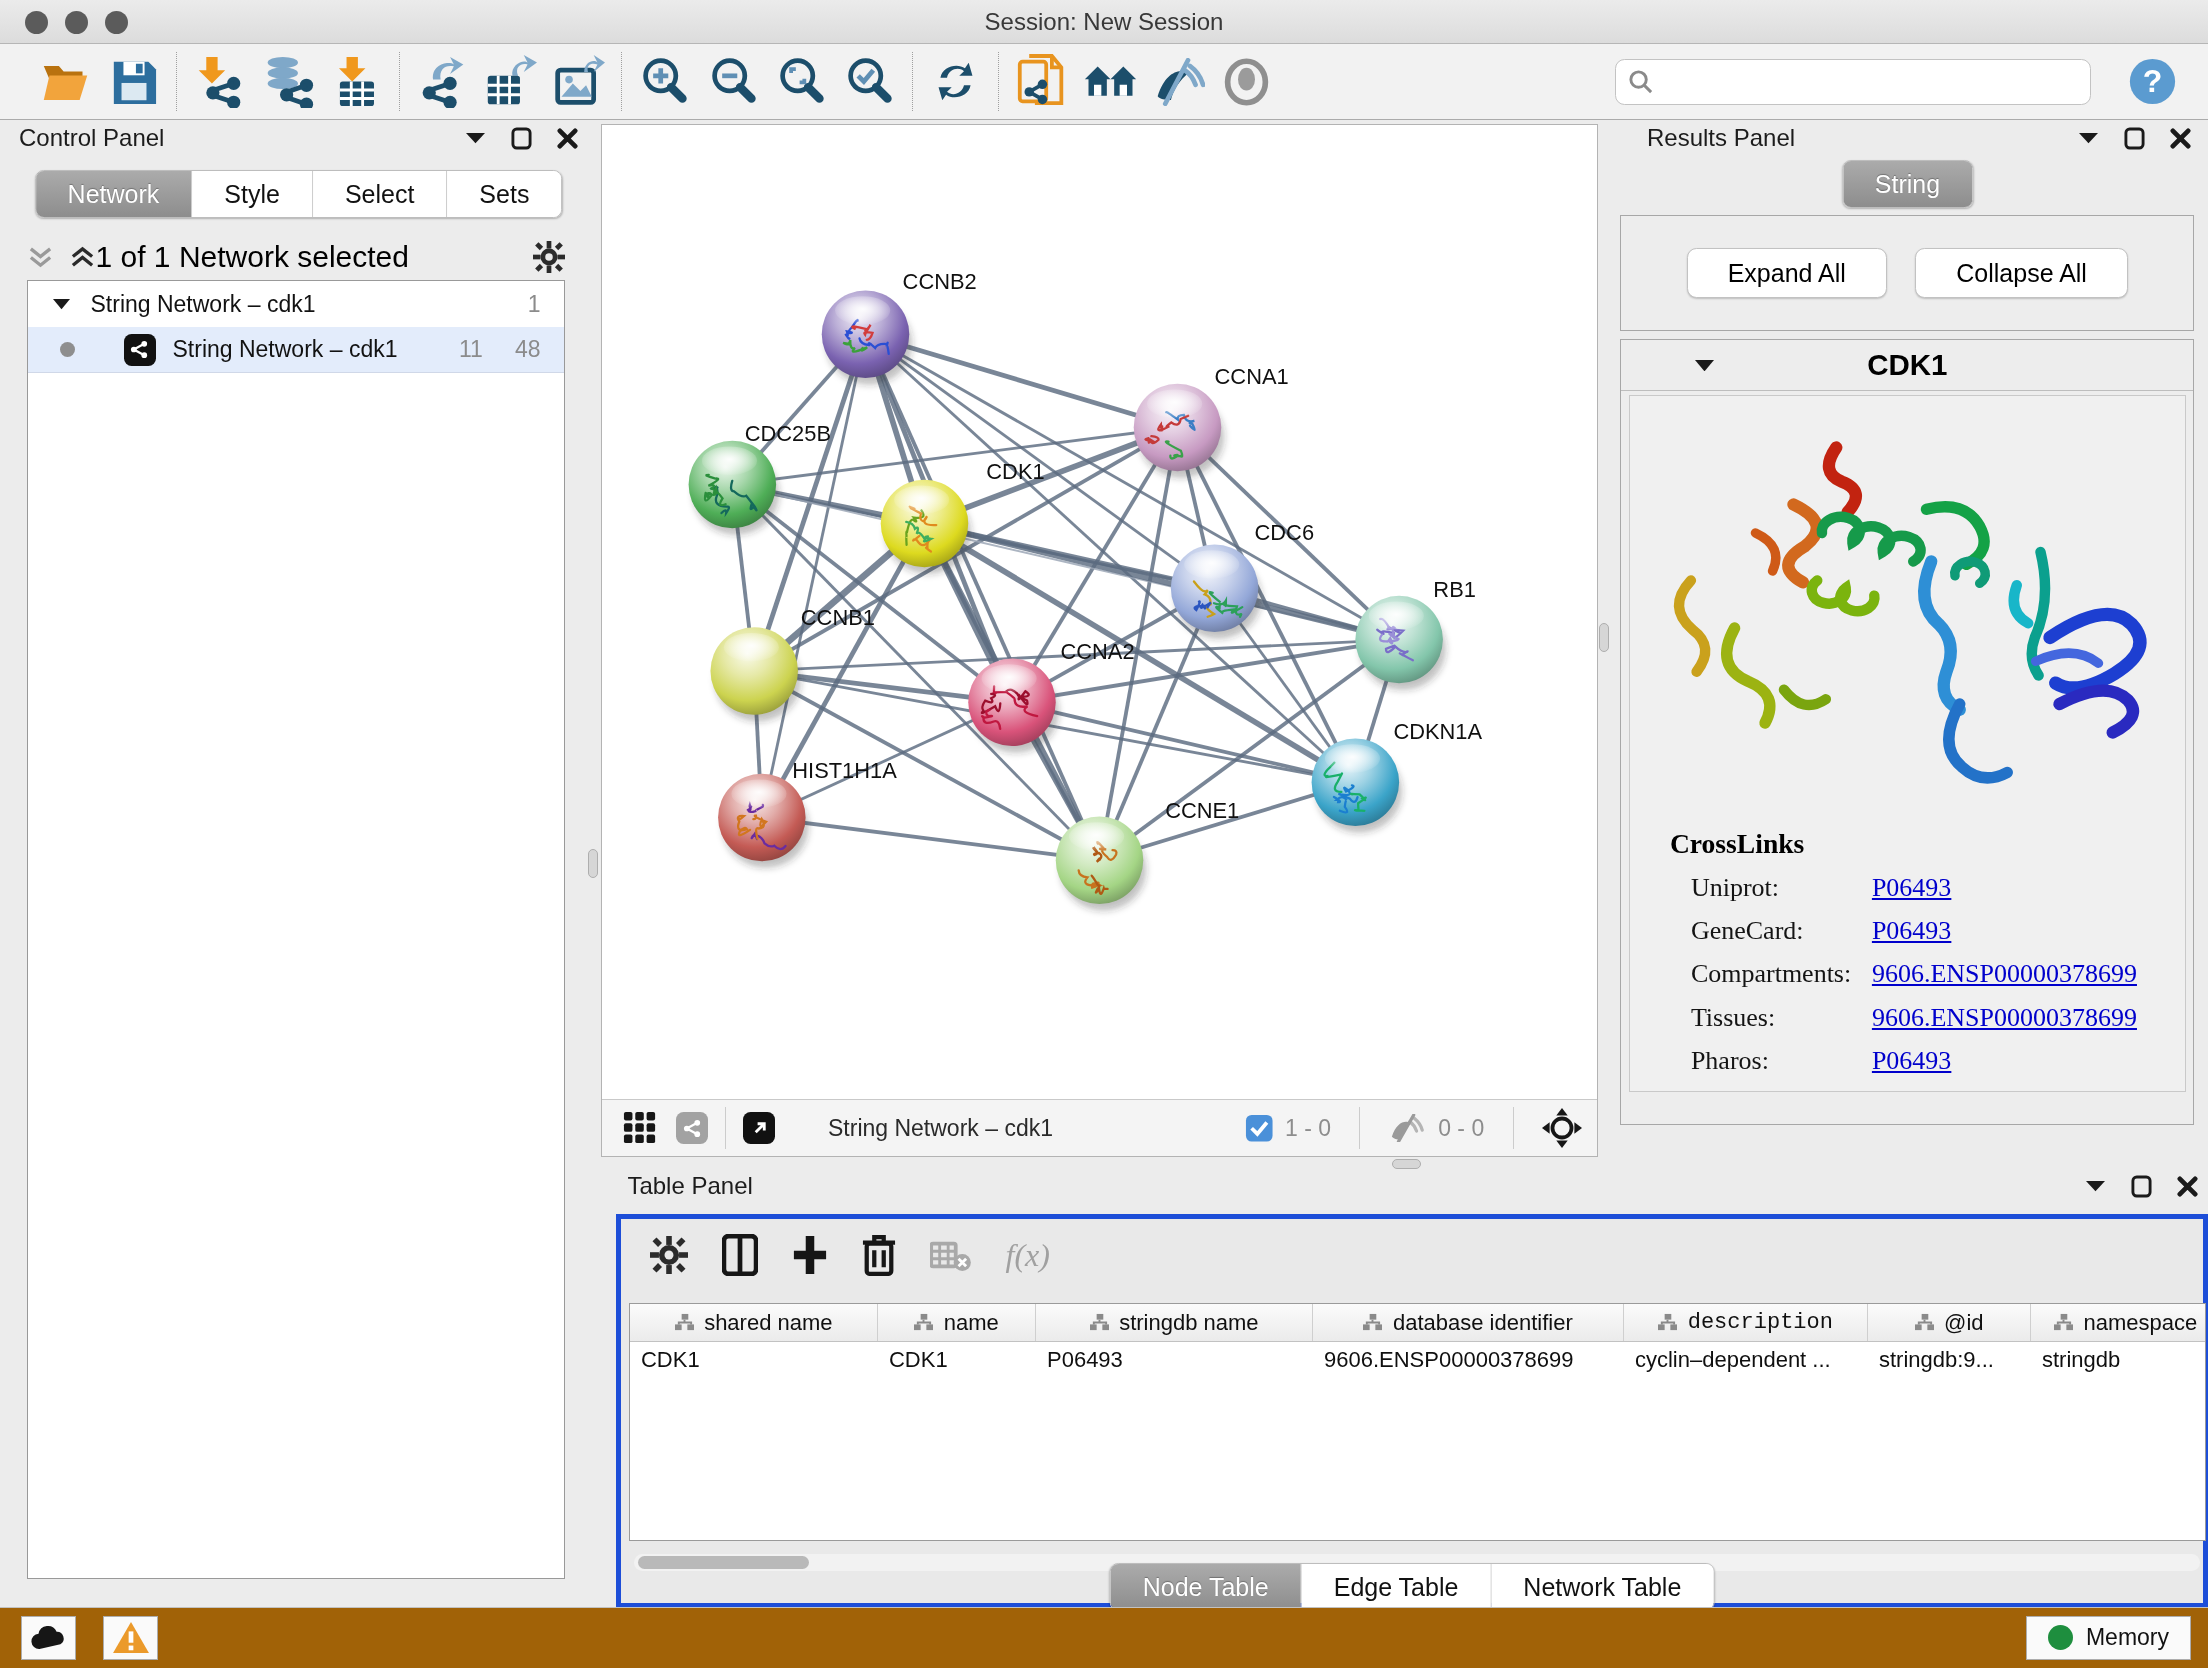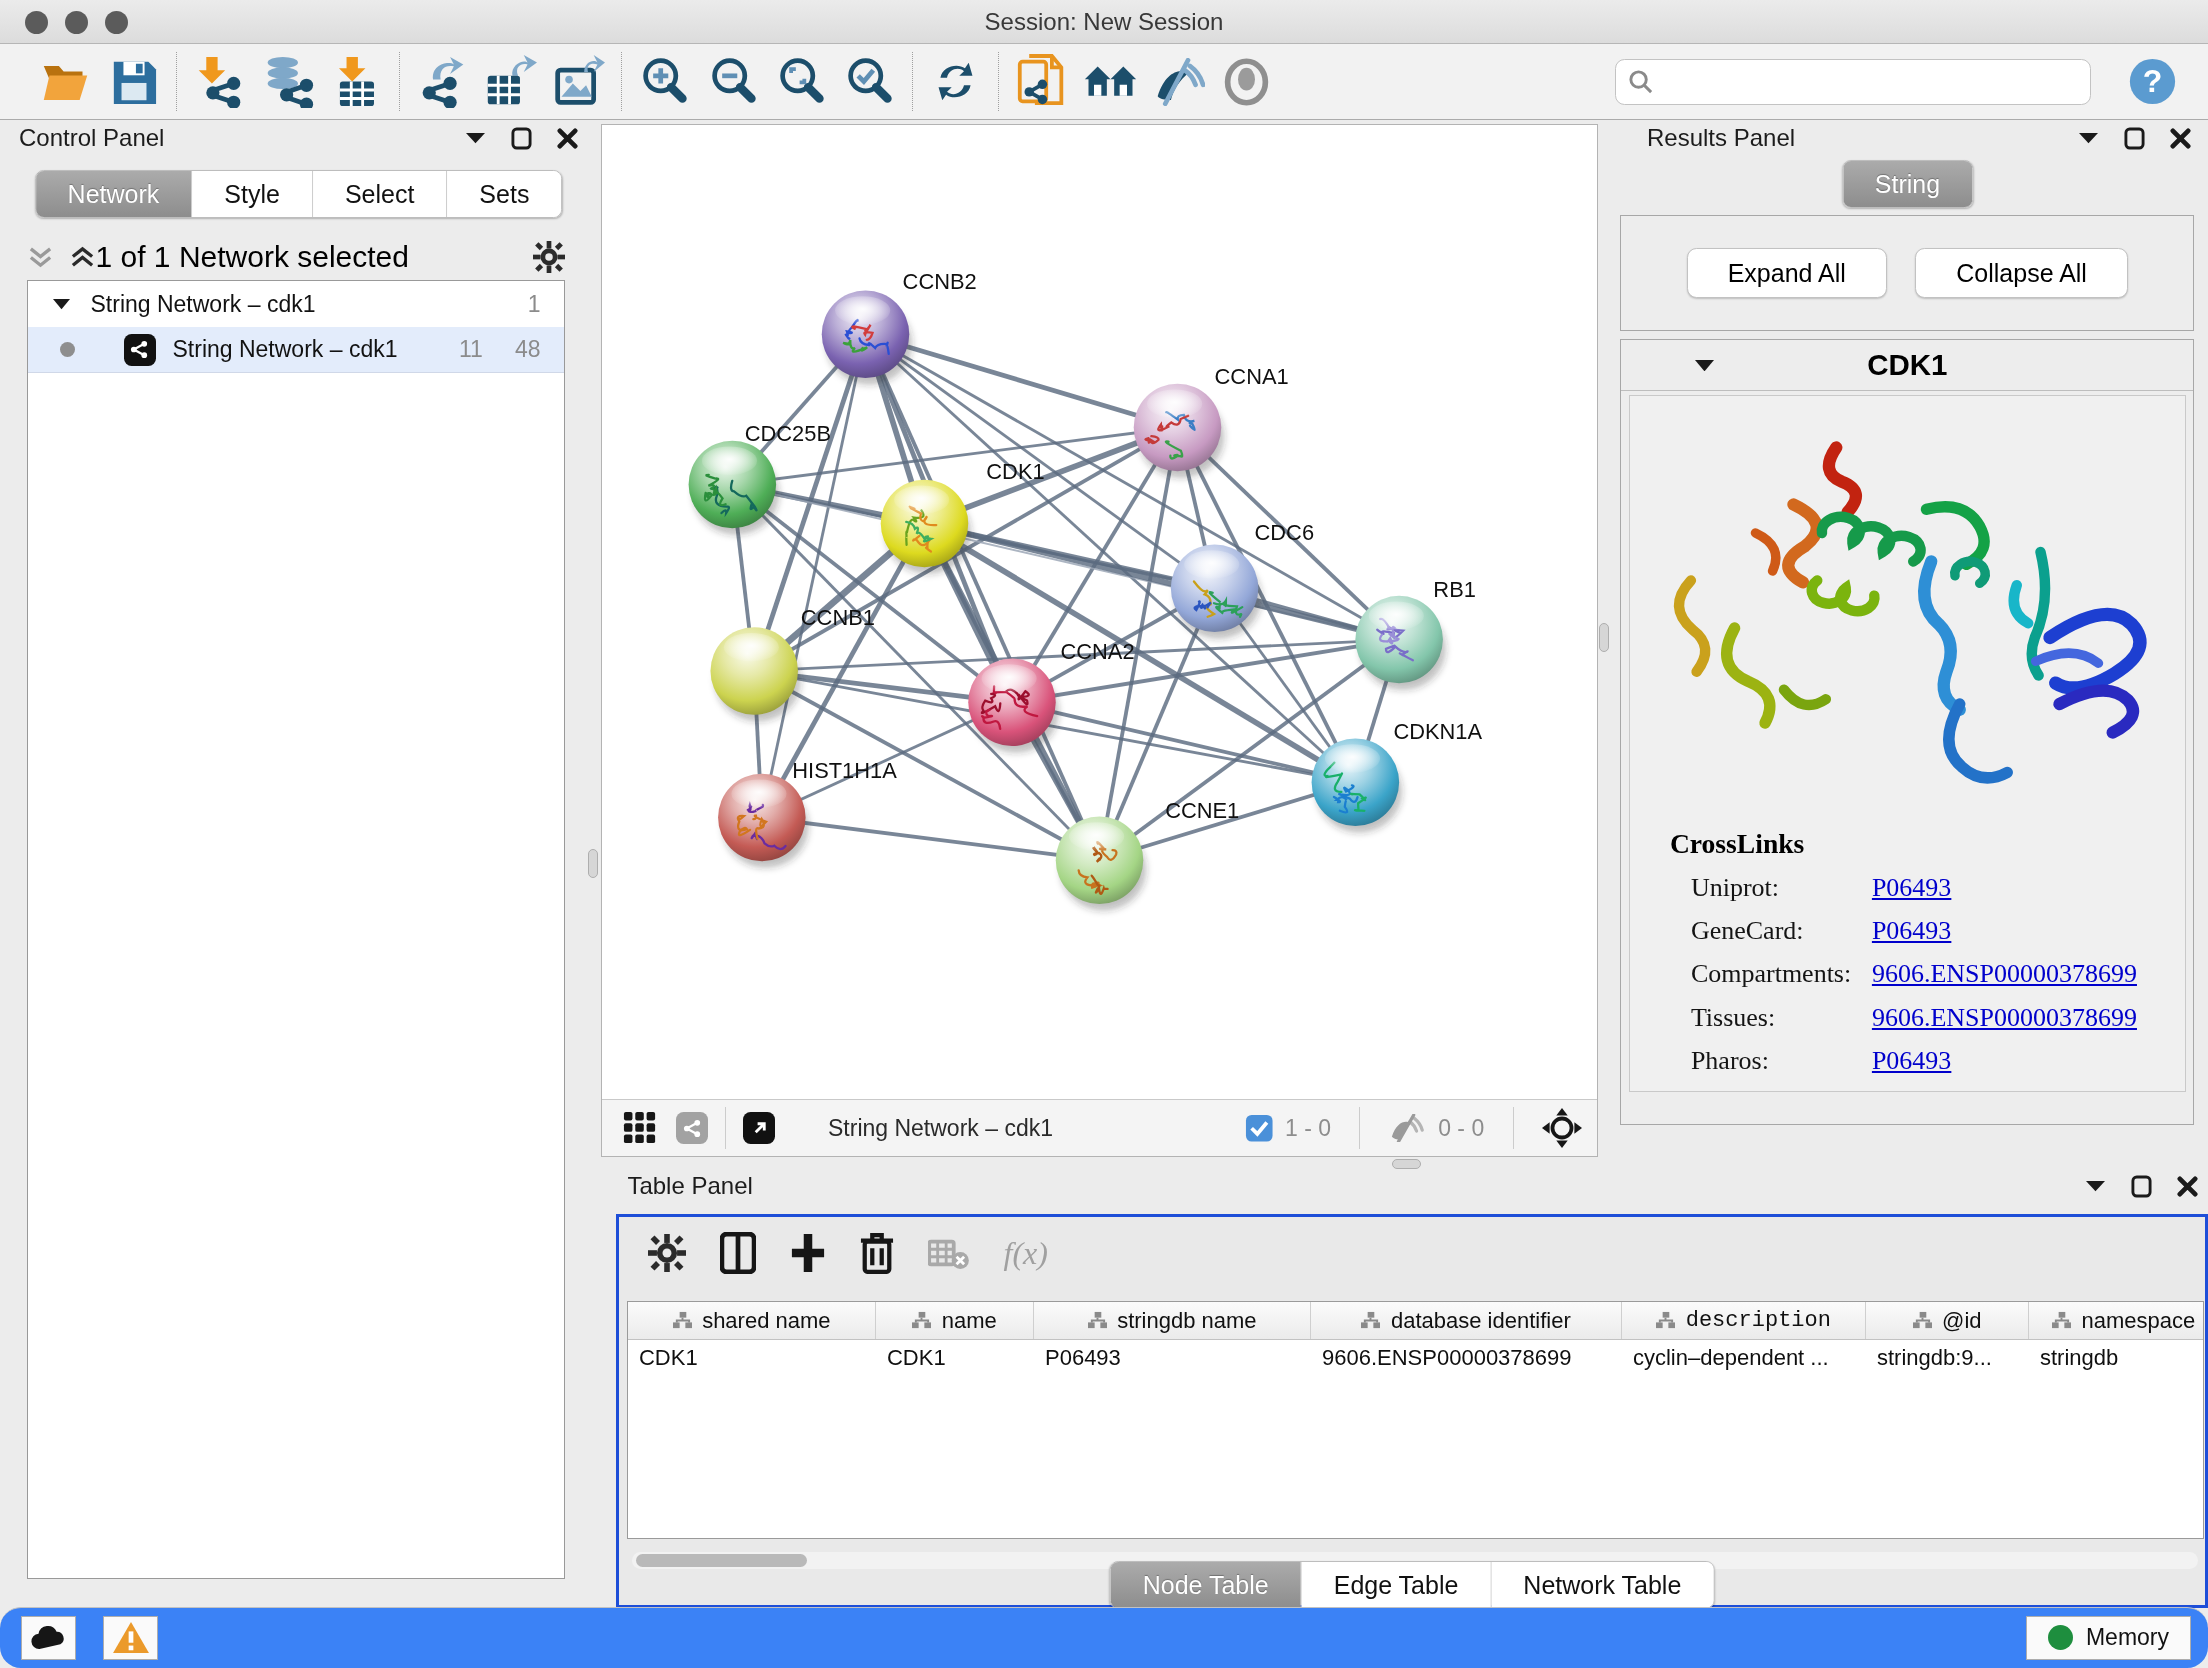--- a/index.html
+++ b/index.html
@@ -68,34 +68,34 @@
   .rp-box2 { position:absolute; left:13.3px; top:215px; width:574px; height:786px; background:#ededed; border:1.9px solid #a7a7a7; }
   .gene-head { height:51px; display:flex; align-items:center; border-bottom:1.9px solid #bdbdbd; }
   .gene-inner { position:absolute; left:7.6px; top:55px; right:7.6px; bottom:32px; background:#f0f0f0; border:1px solid #c9c9c9; }
   .crossrow { display:flex; font-family:"Liberation Serif", serif; font-size:26px; margin:13.3px 0 13.3px 61px; }
   .crossrow .lbl { width:181px; color:#141414; }
   .crossrow a { color:#0000cc; text-decoration:underline; }
 
   
   .table-panel { position:absolute; left:616px; top:1172px; width:1592px; height:436px; }
   .tp-head { position:absolute; left:11.4px; top:0; width:1571px; display:flex; align-items:center; }
-  .tp-body { position:absolute; left:0; top:42px; width:1592px; height:394px; background:#e9e9e9; border:3px solid #1d4ed8; }
+  .tp-body { position:absolute; left:0; top:42px; width:1592px; height:394px; background:#e9e9e9; border:5px solid #1d4ed8; }
   .tp-tools { position:absolute; left:28.5px; top:15px; display:flex; align-items:center; gap:34px; }
   .tp-tablebox { position:absolute; left:7.6px; top:84px; width:1577px; height:238px; background:#fff; border:1.9px solid #9a9a9a; overflow:hidden; }
   .thead { display:flex; height:38px; background:linear-gradient(#fbfbfb,#ebebeb); border-bottom:1.9px solid #c2c2c2; }
   .th { display:flex; align-items:center; justify-content:center; gap:9.5px; font-size:22px; color:#101010;
     border-right:1px solid #cfcfcf; overflow:hidden; white-space:nowrap; flex-shrink:0; }
   .trow { display:flex; height:38px; }
   .td { font-size:22px; color:#101010; padding:4.8px 9.5px 0 11.4px; overflow:hidden; white-space:nowrap; flex-shrink:0; }
   .tp-scroll { position:absolute; left:13.3px; top:335px; width:1566px; height:17px; background:#f2f2f2; border-radius:8.6px; }
   .tp-thumb { position:absolute; left:3.8px; top:1.9px; width:171px; height:13.3px; background:#b9b9b9; border-radius:6.7px; }
   .tp-tabs { position:absolute; left:50%; transform:translateX(-50%); top:344px; }
 
   
-  .statusbar { position:absolute; left:0; top:1607px; width:2208px; height:61px; background:#3b82f6; border-top:1.9px solid #c2c2c2;border-radius:21px; }
+  .statusbar { position:absolute; left:0; top:1607px; width:2208px; height:61px; background:#a16207; border-top:1.9px solid #c2c2c2; }
   .sq-btn { position:absolute; top:7.6px; width:55px; height:44px; background:#fafafa; border:1.9px solid #adadad;
     display:flex; align-items:center; justify-content:center; }
   .mem-btn { position:absolute; top:7.6px; right:17px; height:44px; background:#fafafa; border:1.9px solid #adadad;
     display:flex; align-items:center; padding:0 21px; gap:13.3px; font-size:23px; color:#111; }
   .mem-dot { width:25px; height:25px; border-radius:50%; }
   svg { display:block; }
 </style>
 </head>
 <body>
 

